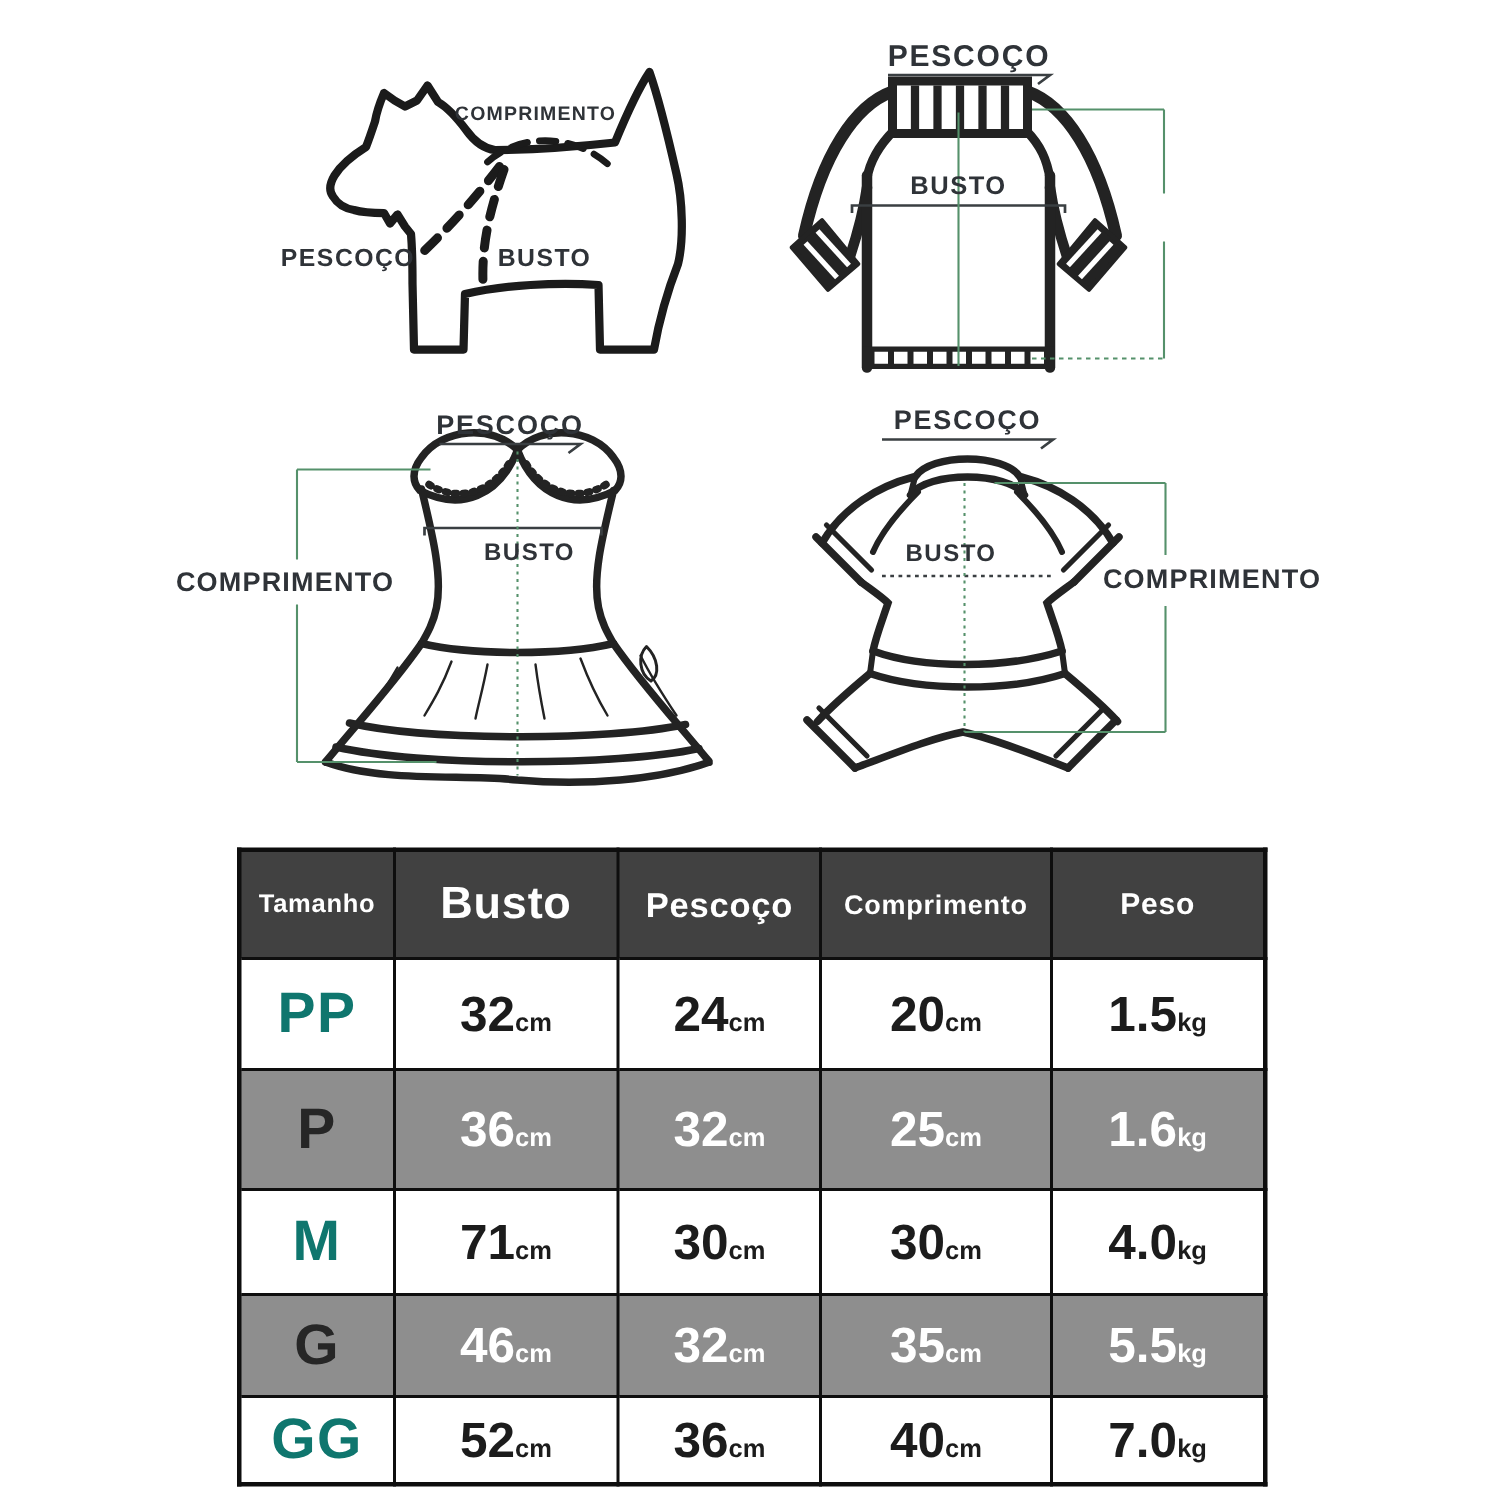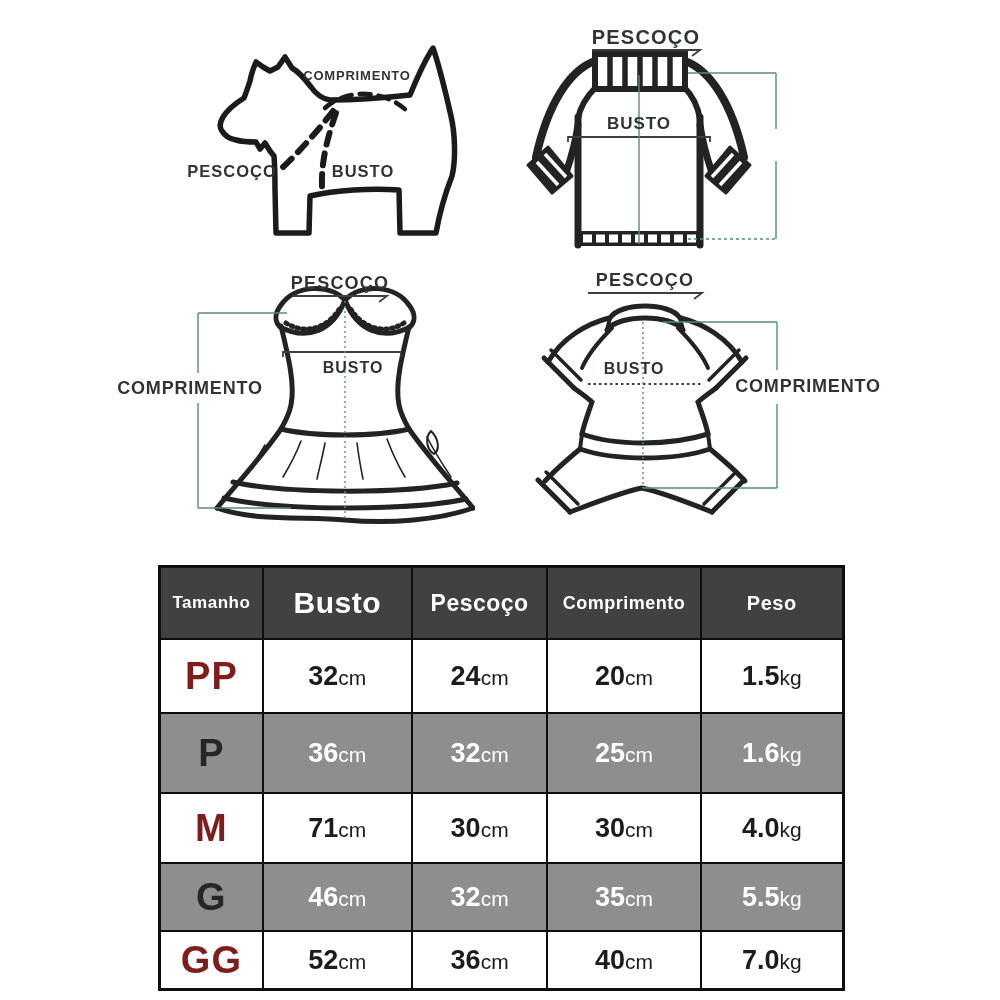--- a/index.html
+++ b/index.html
@@ -19,24 +19,24 @@
   .size-table thead th{background:#414141;color:#ffffff;font-weight:bold;height:70px;letter-spacing:.5px;}
   th.h-tamanho{font-size:17px;}
   th.h-busto{font-size:30px;}
   th.h-pescoco{font-size:23px;}
   th.h-comprimento{font-size:18px;}
   th.h-peso{font-size:20px;}
   tr.plain{background:#ffffff;}
   tr.shaded{background:#8e8e8e;}
   tr.r-pp td{height:72px;} tr.r-p td{height:78px;} tr.r-m td{height:68px;}
   tr.r-g td{height:66px;} tr.r-gg td{height:56px;}
-  td.size-cell{font-size:38px;font-weight:bold;color:#7f1d1d;letter-spacing:1px;}
+  td.size-cell{font-size:38px;font-weight:bold;color:#0f766e;letter-spacing:1px;}
   tr.shaded td.size-cell{color:#262626;}
-  .num{font-size:27px;font-weight:bold;color:#1c1c1c;}
-  .unit{font-size:21px;font-weight:normal;color:#1c1c1c;}
+  .num{font-size:33px;font-weight:bold;color:#1c1c1c;}
+  .unit{font-size:17px;font-weight:bold;color:#1c1c1c;}
   tr.shaded .num,tr.shaded .unit{color:#ffffff;}
 </style>
 </head>
 <body>
 
 <div class="page">
 
   <svg id="dog-svg" class="diag" width="310" height="225" viewBox="0 0 310 225">
     <g>
       <path fill="#ffffff" stroke="#1b1b1b" stroke-width="5.5" stroke-linejoin="round" stroke-linecap="round" d="M81 24 C78 31 76 37 75 43 C73 49 71 55 69 60 C61 65 53 71 48 79

